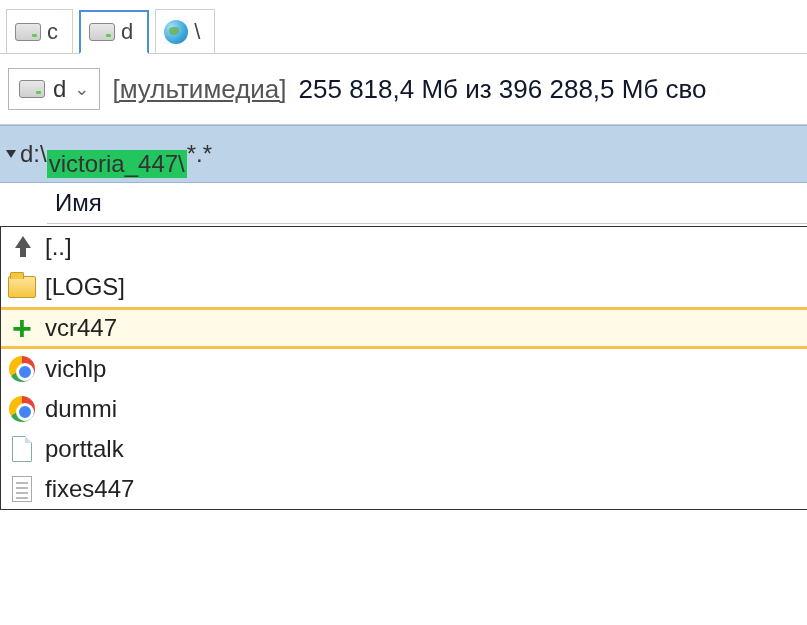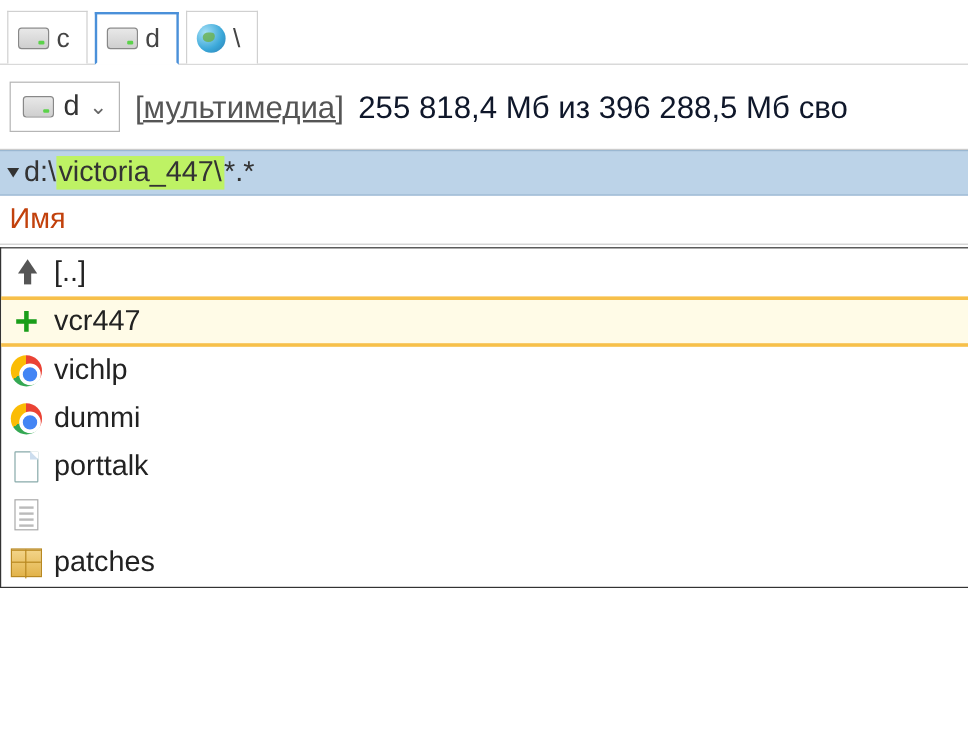--- a/index.html
+++ b/index.html
@@ -89,30 +89,32 @@
     padding:4px 6px;
     display:flex;
     align-items:center;
     font-size:24px;
     color:#333;
   }
   .path-caret{
     width:0;height:0;border-left:5px solid transparent;border-right:5px solid transparent;border-top:8px solid #333;margin-right:4px;
   }
   .path-hl{
-    background:#bef264;
+    background:#22c55e;
     padding:0 2px;
+    margin-top:20px;
   }
 
   
   .colhdr{
     padding:6px 8px;
     font-size:24px;
-    color:#c2410c;
+    color:#0f172a;
     border-bottom:1px solid #ccc;
+    margin-left:47px;
   }
 
   
   .list{
     border:1px solid #333;
     border-right:none;
     margin-top:2px;
   }
   .row{
     display:flex;
@@ -195,20 +197,26 @@
 
 <div class="list">
 
   <div class="row">
     <span class="ico">
         <span class="up-arrow"></span>
       </span>
     <span>[..]</span>
   </div>
 
+  <div class="row">
+    <span class="ico">
+        <span class="folder-ico"></span>
+      </span>
+    <span>[LOGS]</span>
+  </div>
 
   <div class="row hl">
     <span class="ico plus-ico">+</span>
     <span>vcr447</span>
   </div>
 
   <div class="row">
     <span class="ico">
         <span class="chrome-ico"></span>
       </span>
@@ -226,23 +234,18 @@
     <span class="ico">
         <span class="doc-ico"></span>
       </span>
     <span>porttalk</span>
   </div>
 
   <div class="row">
     <span class="ico">
         <span class="txt-ico"></span>
       </span>
-  </div>
-
-
-  <div class="row">
-    <span class="ico">
-        <span class="zip-ico"></span>
-      </span>
-    <span>patches</span>
-  </div>
+    <span>fixes447</span>
+  </div>
+
+
 
 </div>
 
 </body></html>

